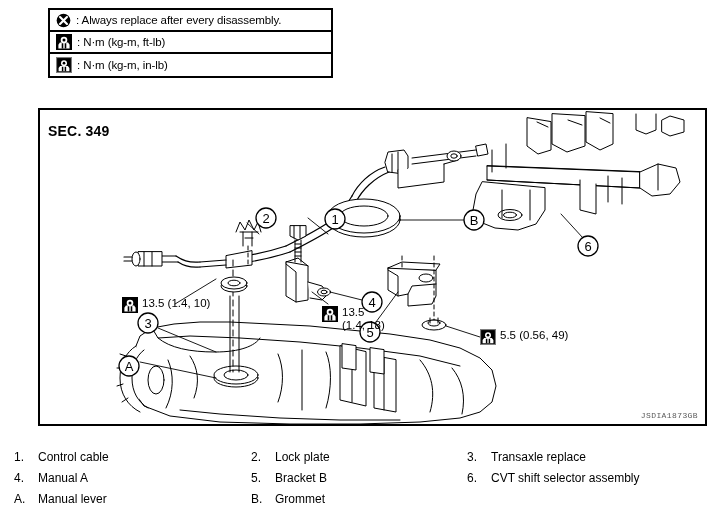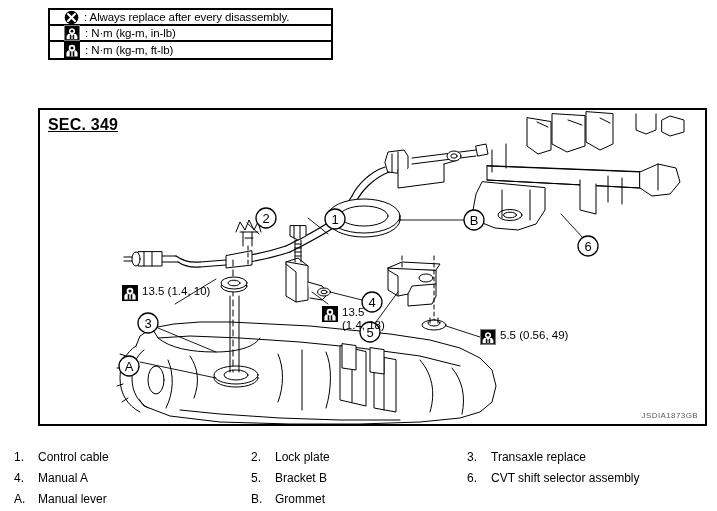--- a/index.html
+++ b/index.html
@@ -22,23 +22,23 @@
     left: 48px;
     top: 8px;
     width: 285px;
     border: 2px solid #000;
     box-sizing: border-box;
     background: #fff;
   }
   .legend-row {
     display: flex;
     align-items: center;
-    height: 16px;
+    height: 22px;
     border-bottom: 2px solid #000;
-    padding-left: 14px;
+    padding-left: 6px;
     box-sizing: border-box;
   }
   .legend-row:last-child { border-bottom: none; }
   .legend-text {
     font-size: 11.5px;
     margin-left: 5px;
     white-space: nowrap;
     letter-spacing: -0.1px;
   }
 
@@ -60,32 +60,31 @@
     width: 669px;
     height: 318px;
     border: 2px solid #000;
     box-sizing: border-box;
     background: #fff;
     overflow: hidden;
   }
   .sec-label {
     position: absolute;
     left: 8px;
-    top: 6px;
-    font-size: 16px;
+    top: 13px;
+    font-size: 14px;
     font-weight: bold;
     letter-spacing: 0.2px;
-    text-decoration: underline;
   }
   .diagram-id {
     position: absolute;
     right: 7px;
     bottom: 4px;
     font-size: 8px;
-    font-family: Liberation Sans, sans-serif;
+    font-family: Liberation Mono, monospace;
     color: #5a5a5a;
     letter-spacing: 0.4px;
   }
   .diagram-svg {
     position: absolute;
     left: 0; top: 0;
     width: 665px;
     height: 314px;
   }
 
@@ -102,21 +101,21 @@
     width: 16px; height: 16px;
     flex: 0 0 auto;
     margin-top: 0px;
   }
   .torque-callout .tq-text {
     font-size: 11.5px;
     margin-left: 4px;
     line-height: 13px;
   }
 
-  #torque-1 { left: 82px; top: 175px; }
+  #torque-1 { left: 82px; top: 187px; }
   #torque-2 { left: 282px; top: 196px; justify-content: center; }
   #torque-3 { left: 440px; top: 219px; }
 
   
   .parts-list {
     position: absolute;
     left: 0px;
     top: 446px;
     width: 717px;
   }
@@ -144,43 +143,43 @@
 <body>
 
 <div class="legend-box">
 
   <div class="legend-row">
     <svg class="ico-replace" viewBox="0 0 16 16">
       <circle cx="8" cy="8" r="7.3" fill="#000"></circle>
       <path d="M4.3 4.3 L11.7 11.7 M11.7 4.3 L4.3 11.7" stroke="#fff" stroke-width="2.3" stroke-linecap="round"></path>
     </svg>
     <span class="legend-text">: Always replace after every disassembly.</span>
+  </div>
+
+  <div class="legend-row">
+    <svg class="ico-torque" viewBox="0 0 16 16">
+      <rect x="0" y="0" width="16" height="16" fill="#000"></rect>
+      <circle cx="8" cy="6.0" r="3.3" fill="#fff"></circle>
+      <circle cx="8" cy="6.0" r="1.5" fill="#000"></circle>
+      <path d="M3.9 8.6 L2.4 10.8 L2.4 14.6 L13.6 14.6 L13.6 10.8 L12.1 8.6 Z" fill="#fff"></path>
+      <path d="M6.5 9.3 L6.5 14.6 M9.5 9.3 L9.5 14.6" stroke="#000" stroke-width="1.6"></path>
+    </svg>
+    <span class="legend-text">: N·m (kg-m, ft-lb)</span>
   </div>
 
   <div class="legend-row">
     <svg class="ico-torque" viewBox="0 0 16 16">
       <rect x="0" y="0" width="16" height="16" fill="#7d7d7d"></rect>
       <rect x="1.1" y="1.1" width="13.8" height="13.8" fill="#000"></rect>
       <circle cx="8" cy="6.2" r="3.0" fill="#fff"></circle>
       <circle cx="8" cy="6.2" r="1.35" fill="#000"></circle>
       <path d="M4.2 9.0 L2.6 11.1 L2.6 14.3 L13.4 14.3 L13.4 11.1 L11.8 9.0 Z" fill="#fff"></path>
       <path d="M6.6 9.8 L6.6 14.3 M9.4 9.8 L9.4 14.3" stroke="#000" stroke-width="1.5"></path>
     </svg>
     <span class="legend-text">: N·m (kg-m, in-lb)</span>
-  </div>
-
-  <div class="legend-row">
-    <svg class="ico-torque" viewBox="0 0 16 16">
-      <rect x="0" y="0" width="16" height="16" fill="#000"></rect>
-      <circle cx="8" cy="6.0" r="3.3" fill="#fff"></circle>
-      <circle cx="8" cy="6.0" r="1.5" fill="#000"></circle>
-      <path d="M3.9 8.6 L2.4 10.8 L2.4 14.6 L13.6 14.6 L13.6 10.8 L12.1 8.6 Z" fill="#fff"></path>
-      <path d="M6.5 9.3 L6.5 14.6 M9.5 9.3 L9.5 14.6" stroke="#000" stroke-width="1.6"></path>
-    </svg>
-    <span class="legend-text">: N·m (kg-m, ft-lb)</span>
   </div>
 
 </div>
 
 <div class="diagram-frame">
 
   <div class="sec-label">SEC. 349</div>
 
   <svg class="diagram-svg" viewBox="0 0 665 314">
     <g fill="none" stroke="#000" stroke-width="1" stroke-linejoin="round" stroke-linecap="round">

